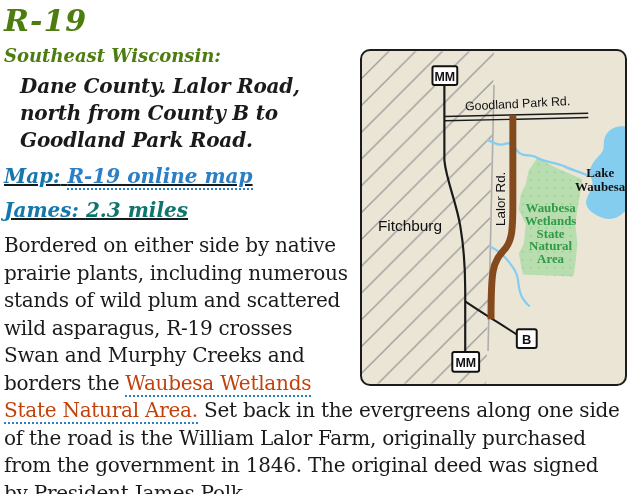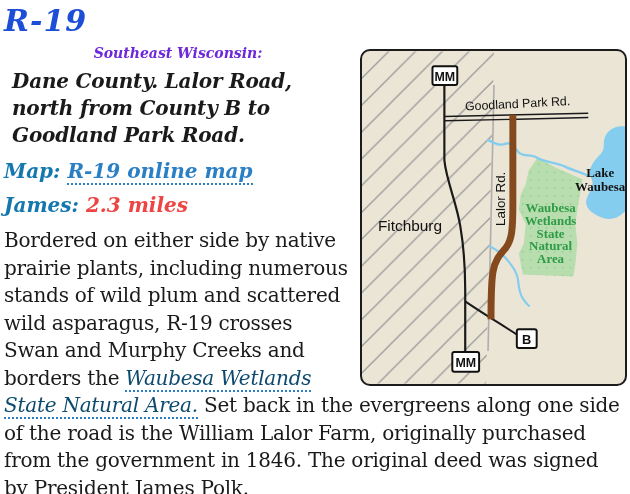--- a/index.html
+++ b/index.html
@@ -3,48 +3,48 @@
 <meta charset="utf-8">
 <style>
   html,body{margin:0;padding:0;}
   body{
     width:630px;height:494px;overflow:hidden;background:#ffffff;
     font-family:"DejaVu Serif", serif;color:#1a1a1a;
   }
   .page{padding:4px 3px 0 4px;width:623px;}
   .title{
     font-size:30px;font-weight:bold;font-style:italic;
-    color:#1d4ed8;margin:0 0 6px 0;line-height:1.15;letter-spacing:1px;
+    color:#4d7c0f;margin:0 0 6px 0;line-height:1.15;letter-spacing:1px;
   }
   .map-figure{
     float:right;width:263px;height:333px;background:#ebe5d6;
     border:2.5px solid #1c1c1c;border-radius:10px;
     margin:4px 0 2px 8px;overflow:hidden;
   }
   .subhead{
-    font-size:14px;font-weight:bold;font-style:italic;color:#6d28d9;
-    margin:0 0 6px 0;line-height:1.25;text-align:center;
+    font-size:18px;font-weight:bold;font-style:italic;color:#4d7c0f;
+    margin:0 0 6px 0;line-height:1.25;
   }
   .route-summary{
     font-size:20px;font-style:italic;font-weight:bold;
-    margin:0 0 10px 8px;line-height:27px;letter-spacing:-0.2px;
+    margin:0 0 10px 16px;line-height:27px;letter-spacing:-0.2px;
   }
-  .field{font-size:20px;font-style:italic;font-weight:bold;margin:0 0 9px 0;line-height:25px;}
+  .field{font-size:20px;font-style:italic;font-weight:bold;margin:0 0 9px 0;line-height:25px;text-decoration:underline;}
   .field .label{color:#1478ae;}
-  .field .value{color:#ef4444;}
+  .field .value{color:#0f766e;}
   a.link, .field .link{
     color:#2b7fc4;text-decoration:none;cursor:pointer;
     border-bottom:2px dotted #2b7fc4;font-weight:bold;
   }
   .body-text{
     font-size:20px;line-height:27.5px;margin:4px 0 0 0;
     letter-spacing:-0.25px;
   }
   .body-text .wetland-link{
-    color:#0c4a6e;font-style:italic;border-bottom:2px dotted #2b7fc4;cursor:pointer;
+    color:#c2410c;border-bottom:2px dotted #2b7fc4;cursor:pointer;
   }
   svg text{user-select:none;}
 </style>
 </head>
 <body>
 
 <div class="page">
 
   <h1 class="title">R-19</h1>
 

